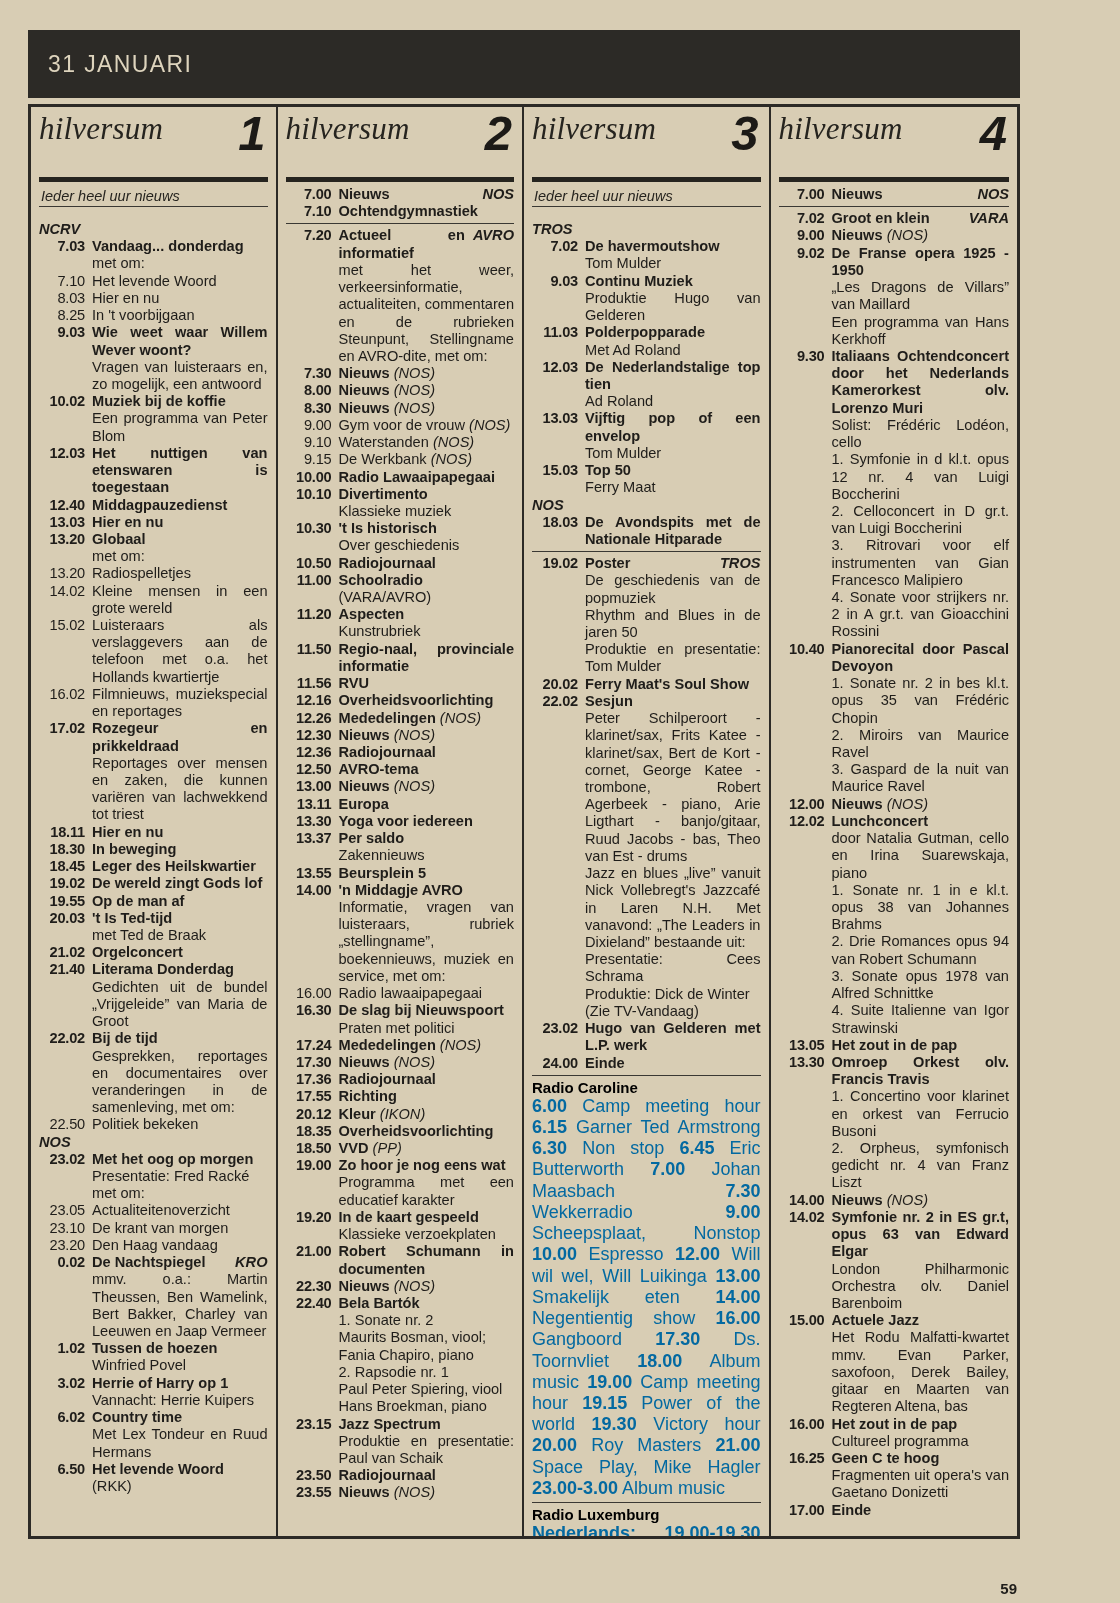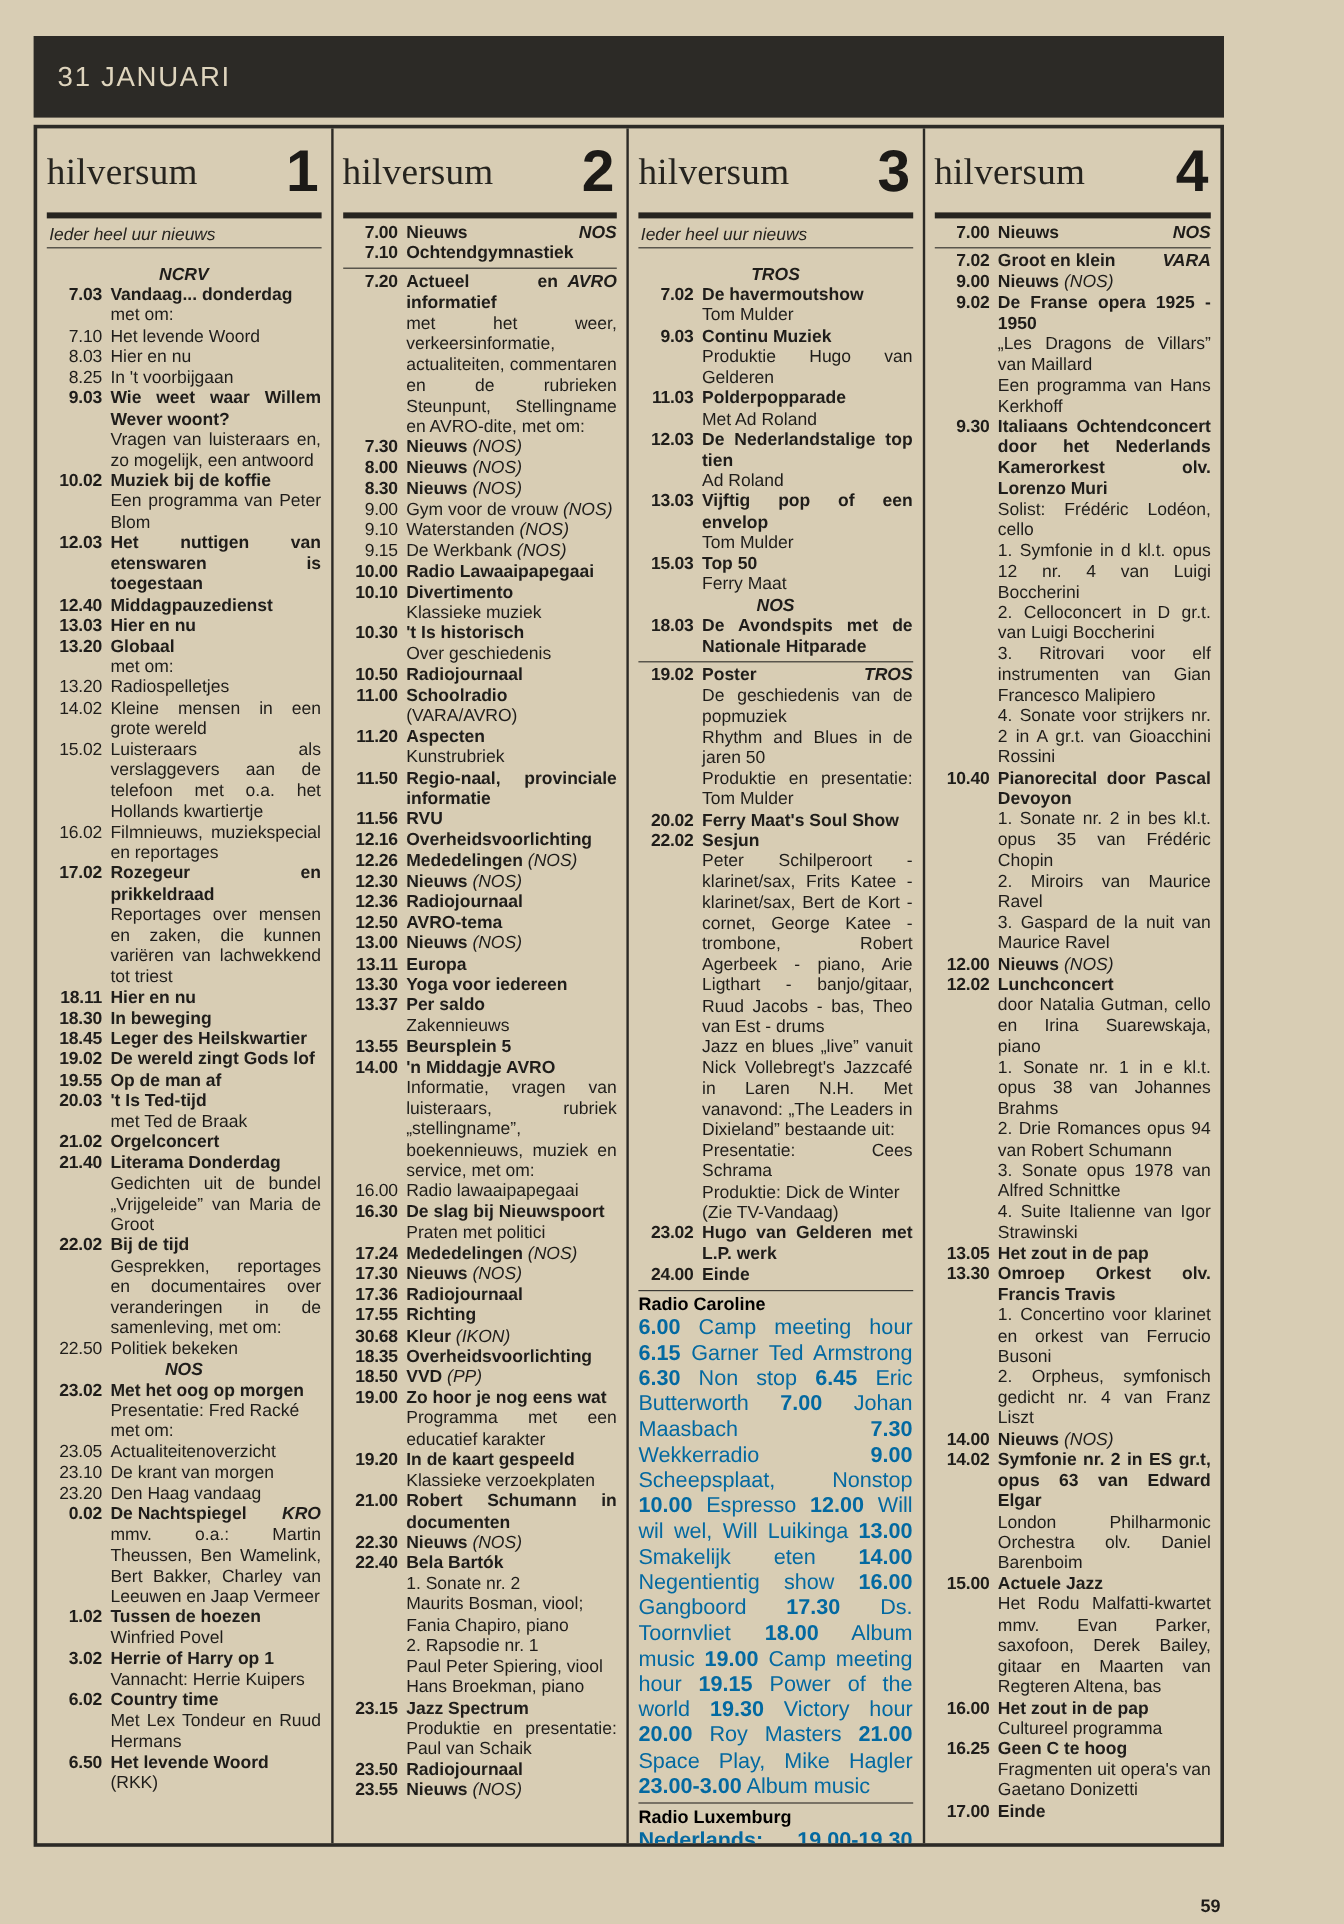--- a/index.html
+++ b/index.html
@@ -70,21 +70,21 @@
     box-sizing:border-box;
     padding:6px 8px 4px 8px;
     border-right:2px solid #2c2a26;
     position:relative;
     overflow:hidden;
   }
   .col:last-child{border-right:none;}
   
   .logo{
     position:relative;height:62px;
-    display:flex;align-items:center;justify-content:space-between;
+    display:flex;align-items:flex-start;justify-content:space-between;font-style:italic;
   }
   .logo-name{
     font-family:"Liberation Serif", serif;
     font-size:31px;
     color:#26241f;
     letter-spacing:0.2px;
     line-height:1;
     padding-bottom:4px;
   }
   .logo-num{
@@ -137,21 +137,21 @@
   .txt .it{font-style:italic;font-weight:normal;}
   .desc{
     margin-left:53px;
     font-size:14.6px;
     line-height:1.18;
     color:#1f1d1a;
     text-align:justify;
     text-align-last:left;
   }
   .broadcaster{
-    text-align:center;
+    text-align:left;
     font-style:italic;
     font-weight:bold;
     font-size:14.6px;
     color:#1f1d1a;
     line-height:1.18;
   }
   .row .bc{
     font-style:italic;
     font-weight:bold;
     float:right;
@@ -493,21 +493,21 @@
         </div>
         <div class="row">
           <div class="time b">17.36</div>
           <div class="txt b just">Radiojournaal</div>
         </div>
         <div class="row">
           <div class="time b">17.55</div>
           <div class="txt b just">Richting</div>
         </div>
         <div class="row">
-          <div class="time b">30.68</div>
+          <div class="time b">20.12</div>
           <div class="txt b just">Kleur <span class="it">(IKON)</span></div>
         </div>
         <div class="row">
           <div class="time b">18.35</div>
           <div class="txt b just">Overheidsvoorlichting</div>
         </div>
         <div class="row">
           <div class="time b">18.50</div>
           <div class="txt b just">VVD <span class="it">(PP)</span></div>
         </div>

